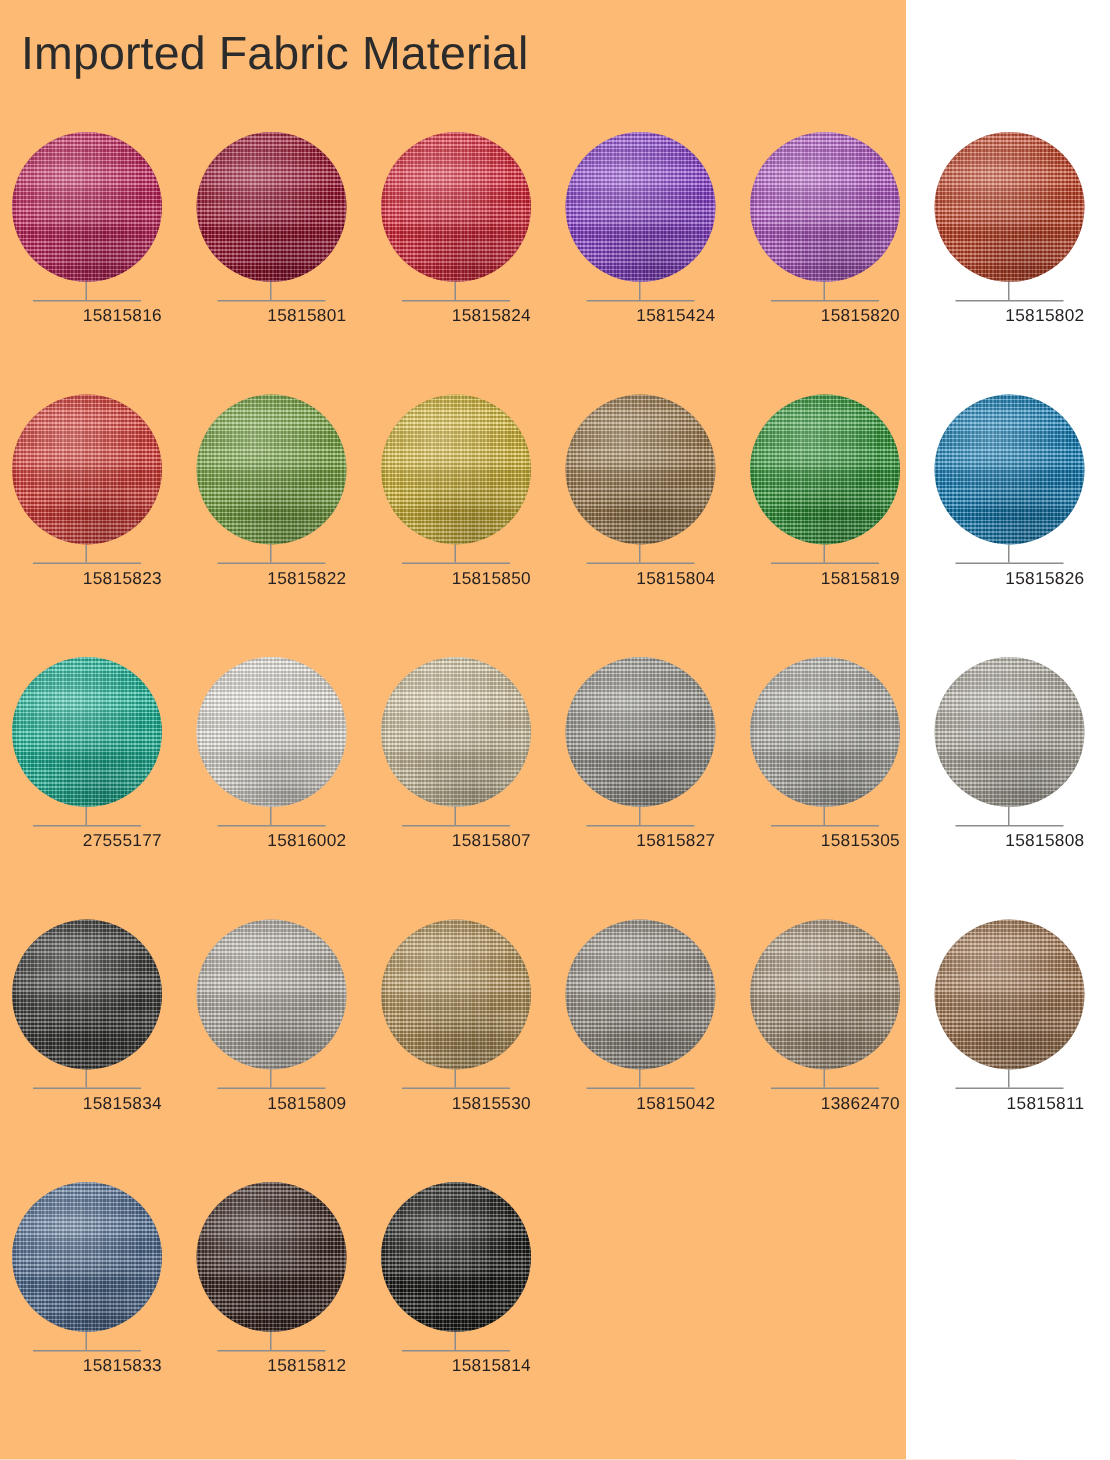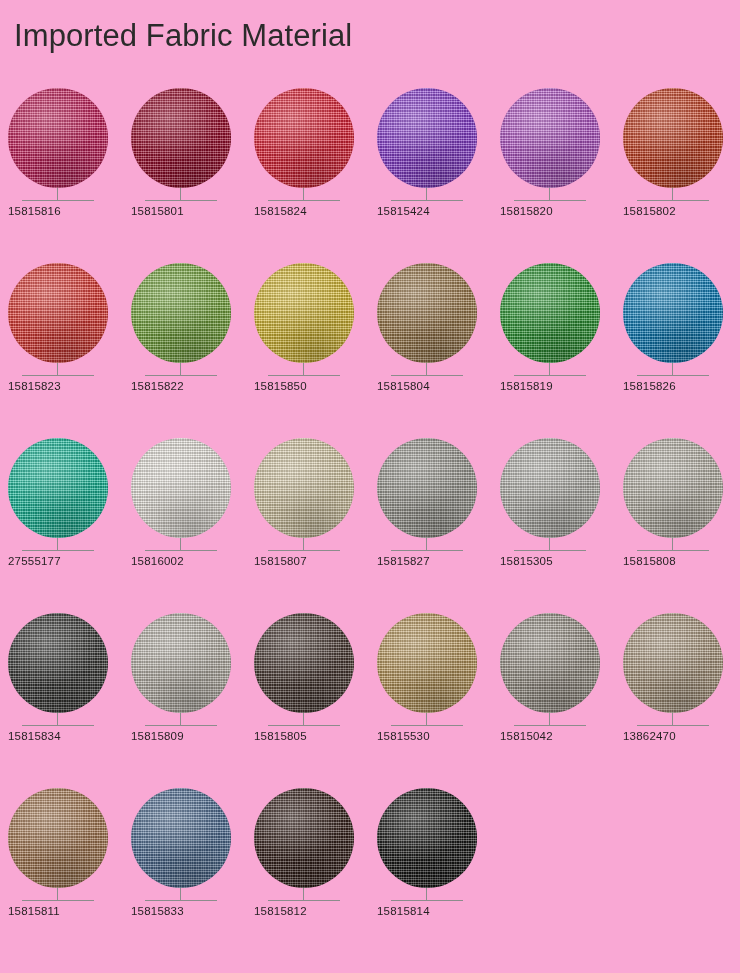--- a/index.html
+++ b/index.html
@@ -10,23 +10,23 @@
   }
   body {
     width: 740px;
     height: 973px;
     font-family: "Liberation Sans", sans-serif;
     color: #231f20;
     overflow: hidden;
   }
   #page {
     position: relative;
-    width: 740px;
+    width: 604px;
     height: 973px;
-    background: #f9a8d4;
+    background: #fdba74;
   }
   .page-title {
     position: absolute;
     left: 14px;
     top: 18px;
     font-size: 31px;
     font-weight: 400;
     letter-spacing: 0.1px;
     color: #2b2b2b;
     font-family: "Liberation Sans", sans-serif;
@@ -117,21 +117,21 @@
     top: 112px;
     width: 72px;
     height: 1px;
     background: #8c8c8c;
   }
   .swatch-label {
     position: absolute;
     left: 0px;
     top: 117px;
     width: 100px;
-    text-align: left;
+    text-align: right;
     font-size: 11.5px;
     font-family: "Liberation Sans", sans-serif;
     color: #231f20;
     letter-spacing: 0.2px;
     white-space: nowrap;
   }
 </style>
 </head>
 <body>
 
@@ -334,30 +334,20 @@
         <div class="swatch-disc" style="background-color: rgb(185, 180, 170);">
           <div class="weave"></div>
           <div class="sheen"></div>
           <div class="rim"></div>
         </div>
         <div class="swatch-tick"></div>
         <div class="swatch-rule"></div>
         <div class="swatch-label">15815809</div>
       </div>
       <div class="swatch-cell">
-        <div class="swatch-disc" style="background-color: rgb(74, 58, 51);">
-          <div class="weave"></div>
-          <div class="sheen"></div>
-          <div class="rim"></div>
-        </div>
-        <div class="swatch-tick"></div>
-        <div class="swatch-rule"></div>
-        <div class="swatch-label">15815805</div>
-      </div>
-      <div class="swatch-cell">
         <div class="swatch-disc" style="background-color: rgb(188, 154, 92);">
           <div class="weave"></div>
           <div class="sheen"></div>
           <div class="rim"></div>
         </div>
         <div class="swatch-tick"></div>
         <div class="swatch-rule"></div>
         <div class="swatch-label">15815530</div>
       </div>
       <div class="swatch-cell">

